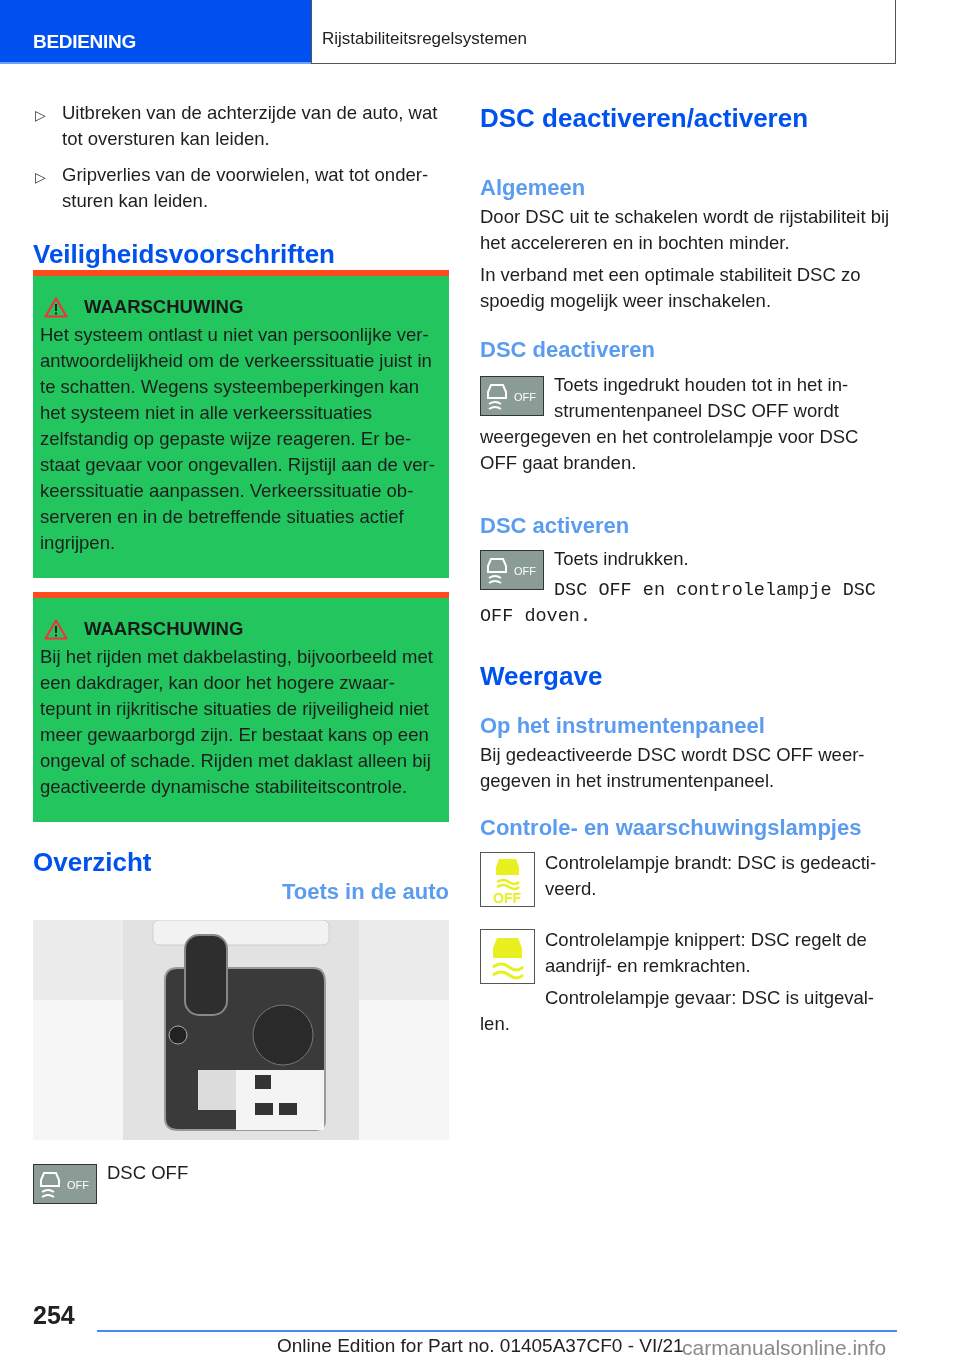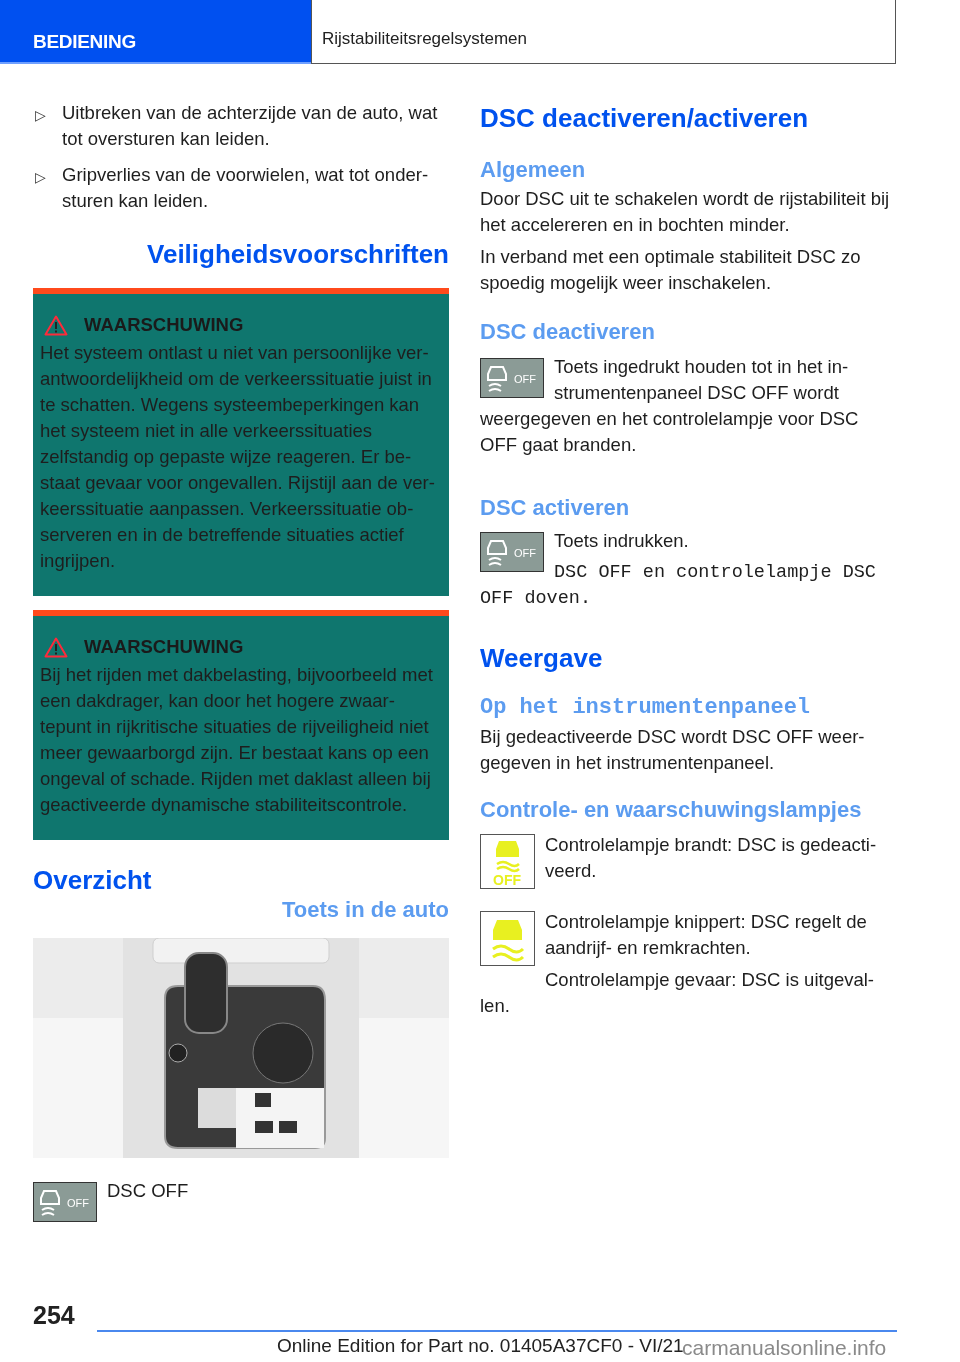--- a/index.html
+++ b/index.html
@@ -15,21 +15,21 @@
   .col-left { left: 33px; }
   .col-right { left: 480px; width: 416px; }
 
   .p { font-size: 18.5px; line-height: 26px; color: #1e1e1e; }
   .bullet { position: relative; padding-left: 29px; margin-bottom: 10px; }
   .bullet .tri { position: absolute; left: 2px; top: 2px; font-size: 14px; color: #3a3a3a; }
 
   .h1 { color: #0052ee; font-weight: bold; font-size: 26px; line-height: 32px; }
   .h2 { color: #5c9cf0; font-weight: bold; font-size: 22px; line-height: 28px; }
 
-  .warn { background: #0f766e; border-top: 6px solid #ff4a1c; padding: 20px 7px 22px 7px; }
+  .warn { background: #22c55e; border-top: 6px solid #ff4a1c; padding: 20px 7px 22px 7px; }
   .warn-title { display: flex; align-items: center; font-weight: bold; font-size: 18.5px; margin-bottom: 4px; }
   .warn-title svg { margin-right: 16px; margin-left: 4px; }
 
   .iconrow { position: relative; }
   .icon-box { float: left; width: 64px; height: 40px; background: #8b9b96; border: 1px solid #333; margin: 4px 10px 4px 0; position: relative; }
   .lamp-box { float: left; width: 55px; height: 55px; border: 1px solid #555; background: #fff; margin: 2px 10px 6px 0; }
 
   .photo { width: 416px; height: 220px; background: #eaeaea; position: relative; overflow: hidden; }
 
   .page-no { position: absolute; left: 33px; top: 1301px; font-weight: bold; font-size: 25px; color: #222; }
@@ -50,21 +50,21 @@
 <div class="col col-left">
   <div class="bullet p">
     <span class="tri">▷</span>
     <span>Uitbreken van de achterzijde van de auto, wat tot oversturen kan leiden.</span>
   </div>
   <div class="bullet p">
     <span class="tri">▷</span>
     <span>Gripverlies van de voorwielen, wat tot onder-sturen kan leiden.</span>
   </div>
 
-  <div class="h1" style="margin-top:24px; margin-bottom:18px;text-align:right;">Veiligheidsvoorschriften</div>
+  <div class="h1" style="margin-top:24px; ">Veiligheidsvoorschriften</div>
 
   <div class="warn">
     <div class="warn-title">
       <svg width="24" height="21" viewBox="0 0 24 21">
         <path d="M12 1.5 L22.5 19.5 L1.5 19.5 Z" fill="none" stroke="#ff2a3a" stroke-width="2" stroke-linejoin="round"></path>
         <rect x="11" y="7" width="2" height="7" fill="#222"></rect>
         <rect x="11" y="15.5" width="2" height="2" fill="#222"></rect>
       </svg>
       <span>WAARSCHUWING</span>
     </div>
@@ -112,21 +112,21 @@
         <path d="M8 27 Q14 23 20 27 M8 32 Q14 28 20 32" fill="none" stroke="#fff" stroke-width="2"></path>
         <text x="33" y="24" fill="#fff" font-size="11" font-family="Liberation Sans, sans-serif">OFF</text>
       </svg>
     </div>
     <div class="p">DSC OFF</div>
   </div>
 </div>
 
 <div class="col col-right" style="top:102px;">
   <div class="h1">DSC deactiveren/activeren</div>
-  <div class="h2" style="margin-top:22px;">Algemeen</div>
+  <div class="h2" style="margin-top:40px;">Algemeen</div>
   <div class="p" style="margin-top:2px;">Door DSC uit te schakelen wordt de rijstabiliteit bij het accelereren en in bochten minder.</div>
   <div class="p" style="margin-top:6px;">In verband met een optimale stabiliteit DSC zo spoedig mogelijk weer inschakelen.</div>
 
   <div class="h2" style="margin-top:22px; margin-bottom:8px;">DSC deactiveren</div>
   <div class="iconrow p">
     <div class="icon-box">
       <svg width="62" height="38" viewBox="0 0 62 38">
         <path d="M10 8 L22 8 L25 15 L25 21 L7 21 L7 15 Z" fill="none" stroke="#fff" stroke-width="2"></path>
         <path d="M8 27 Q14 23 20 27 M8 32 Q14 28 20 32" fill="none" stroke="#fff" stroke-width="2"></path>
         <text x="33" y="24" fill="#fff" font-size="11" font-family="Liberation Sans, sans-serif">OFF</text>
@@ -142,21 +142,21 @@
         <path d="M10 8 L22 8 L25 15 L25 21 L7 21 L7 15 Z" fill="none" stroke="#fff" stroke-width="2"></path>
         <path d="M8 27 Q14 23 20 27 M8 32 Q14 28 20 32" fill="none" stroke="#fff" stroke-width="2"></path>
         <text x="33" y="24" fill="#fff" font-size="11" font-family="Liberation Sans, sans-serif">OFF</text>
       </svg>
     </div>
     <div>Toets indrukken.</div>
     <div style="margin-top:6px;font-family:Liberation Mono, monospace;">DSC OFF en controlelampje DSC OFF doven.</div>
   </div>
 
   <div class="h1" style="margin-top:30px;">Weergave</div>
-  <div class="h2" style="margin-top:20px;font-family:Liberation Mono, monospace;">Op het instrumentenpaneel</div>
+  <div class="h2" style="margin-top:20px;">Op het instrumentenpaneel</div>
   <div class="p" style="margin-top:2px;">Bij gedeactiveerde DSC wordt DSC OFF weer-gegeven in het instrumentenpaneel.</div>
 
   <div class="h2" style="margin-top:20px; margin-bottom:8px;">Controle- en waarschuwingslampjes</div>
   <div class="iconrow p" style="overflow:hidden;">
     <div class="lamp-box">
       <svg width="53" height="53" viewBox="0 0 53 53">
         <path d="M18 6 L35 6 L38 14 L38 22 L15 22 L15 14 Z" fill="#e8f020"></path>
         <path d="M16 29 Q22 25 28 29 Q34 33 38 29 M16 34 Q22 30 28 34 Q34 38 38 34" fill="none" stroke="#e8f020" stroke-width="2.5"></path>
         <text x="12" y="50" fill="#e8f020" font-size="14" font-weight="bold" font-family="Liberation Sans, sans-serif">OFF</text>
       </svg>

